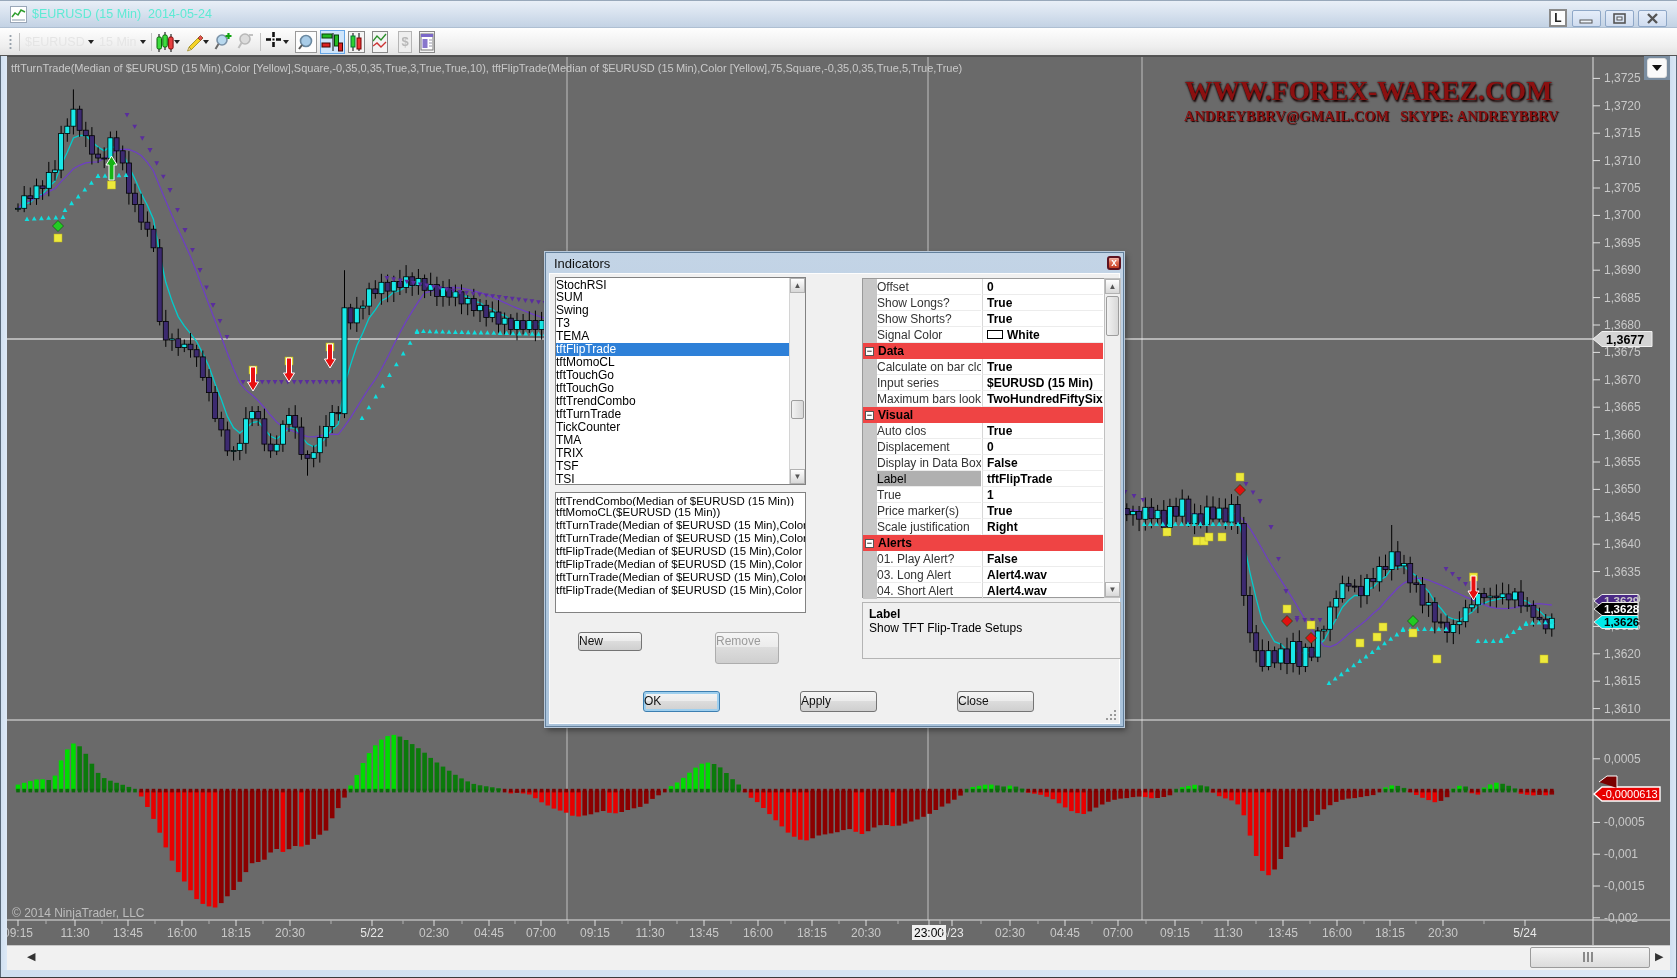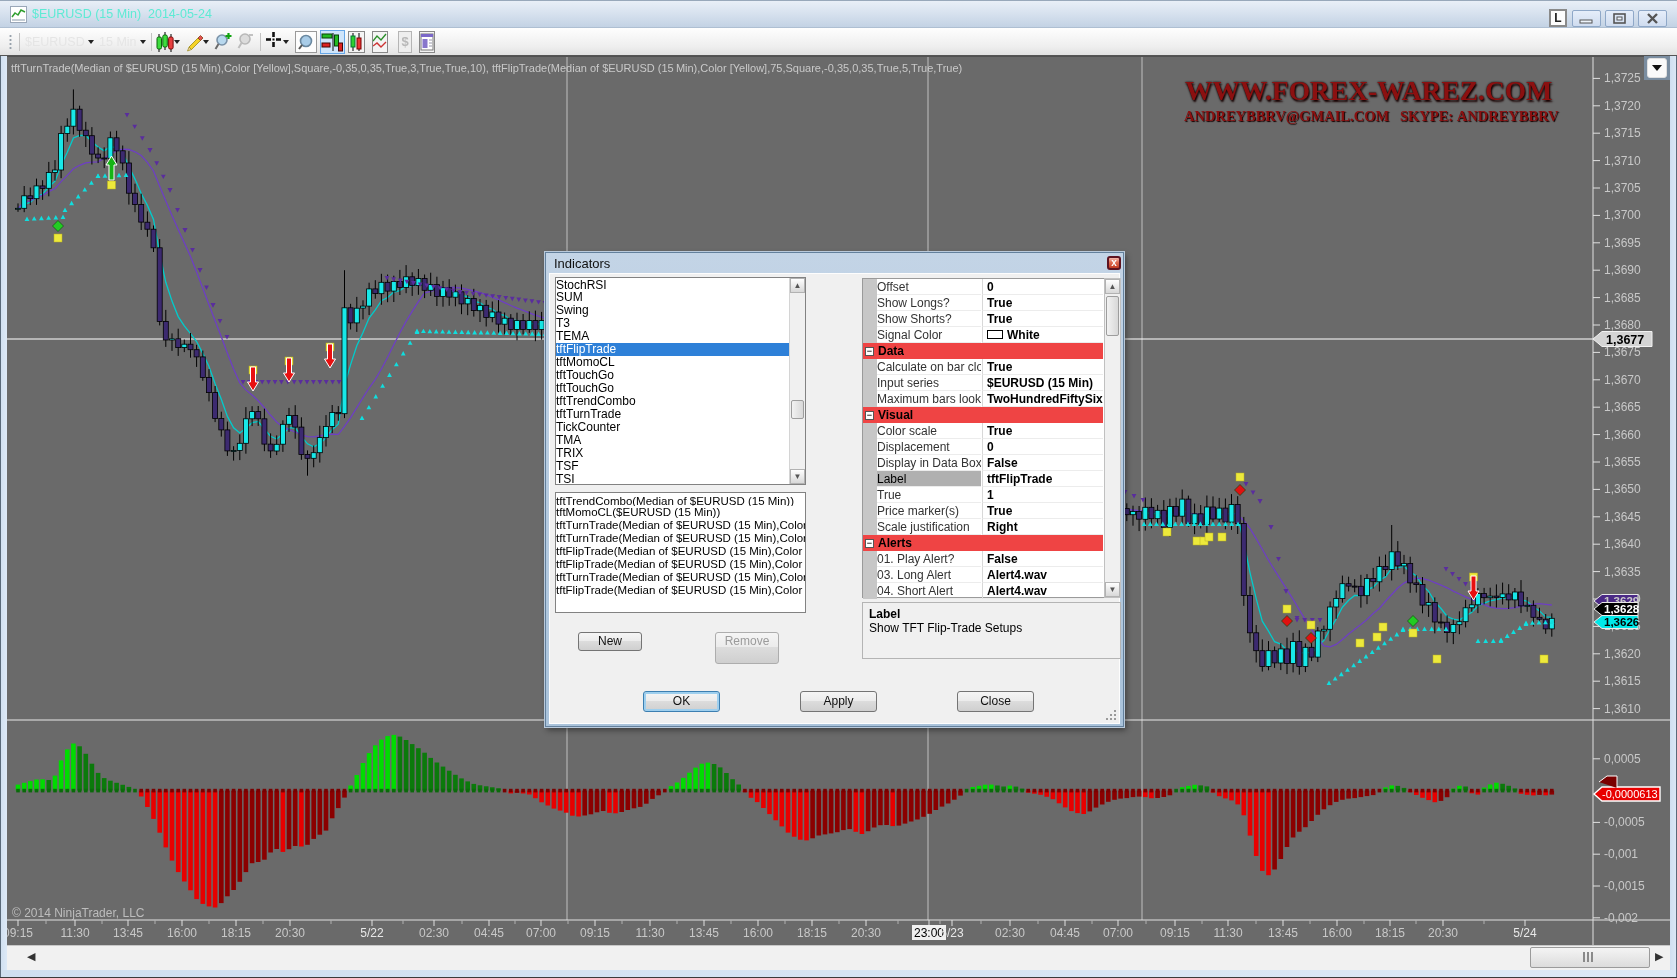--- a/index.html
+++ b/index.html
@@ -25,21 +25,21 @@
 #dlg{left:545px;top:252px;width:579px;height:475px;background:linear-gradient(#c3d4e6,#a9c2da);border:1px solid #63809c;box-shadow:0 0 0 1px #b9c9da, 2px 3px 6px rgba(0,0,0,.45)}
 #dlgtitle{left:8px;top:3px;font-size:13px;color:#101010}
 #dlgclose{left:561px;top:3px;width:14px;height:14px;background:linear-gradient(#f3b8ac,#e06a50 45%,#c43c22);border:2px solid #5d1320;border-radius:3px;color:#fff;font-size:10px;font-weight:bold;text-align:center;line-height:9px}
 #dlgclient{left:3px;top:20px;width:571px;height:451px;background:#f0f0f0;border:1px solid #fdfdfd}
 .lbox{background:#fff;border:1px solid #828282;font-size:12px;color:#000}
 .lbox div{height:13px;line-height:13px;padding-left:0;white-space:nowrap;overflow:hidden}
 .sel{background:#2e80d8;color:#fff}
 .sb{background:#f0f0f0;border-left:1px solid #d4d4d4}
 .sbarrow{width:15px;height:15px;background:linear-gradient(#fefefe,#d8d8d8);border:1px solid #b2b2b2;color:#555;font-size:8px;text-align:center;line-height:14px}
 .sbthumb{left:1px;width:13px;background:linear-gradient(90deg,#f2f2f2,#d8d8d8);border:1px solid #9d9d9d;border-radius:2px}
-.btn{background:linear-gradient(#f5f5f5,#ececec 45%,#dddddd 46%,#cfcfcf);border:1px solid #747474;border-radius:3px;font-size:12px;color:#111;text-align:center}
+.btn{background:linear-gradient(#f5f5f5,#ececec 45%,#dddddd 46%,#cfcfcf);border:1px solid #747474;border-radius:3px;font-size:12px;color:#111;text-align:left}
 
 #pgrid{left:312px;top:4px;width:242px;height:320px;background:#fff;border:1px solid #9a9a9a;border-right:none;font-size:12px}
 .prow{position:absolute;left:0;width:240px;height:16px;line-height:16px}
 .prow .lab{position:absolute;left:14px;top:0;width:104px;height:16px;color:#333;white-space:nowrap;overflow:hidden;border-bottom:1px solid #ececec}
 .prow .val{position:absolute;left:119px;top:0;width:121px;height:16px;font-weight:bold;color:#000;padding-left:4px;white-space:nowrap;overflow:hidden;border-left:1px solid #d8d8d8;border-bottom:1px solid #ececec}
 .prow .stripe{position:absolute;left:0;top:0;width:14px;height:16px;background:#c7c7c7}
 .pcat{position:absolute;left:0;width:240px;height:16px;line-height:16px;background:#ef4444;font-weight:bold;color:#000}
 .pcat span.mbox{display:inline-block;width:9px;height:9px;border:1px solid #555;background:#fff;margin:0 4px 0 2px;line-height:7px;font-size:9px;text-align:center;vertical-align:1px;color:#333}
 #pgsb{left:554px;top:4px;width:17px;height:320px;background:#f0f0f0;border:1px solid #c0c0c0}
 #dscbox{left:312px;top:328px;width:259px;height:57px;background:#f0f0f0;border:1px solid #b4b4b4;font-size:12px;color:#000;padding:4px 6px}
@@ -1439,21 +1439,21 @@
           <span class="val">$EURUSD (15 Min)</span>
         </div>
         <div class="prow" style="top:112px">
           <span class="stripe"></span>
           <span class="lab" style="">Maximum bars look l</span>
           <span class="val">TwoHundredFiftySix</span>
         </div>
         <div class="pcat" style="top:128px"><span class="mbox">−</span>Visual</div>
         <div class="prow" style="top:144px">
           <span class="stripe"></span>
-          <span class="lab" style="">Color scale</span>
+          <span class="lab" style="">Auto clos</span>
           <span class="val">True</span>
         </div>
         <div class="prow" style="top:160px">
           <span class="stripe"></span>
           <span class="lab" style="">Displacement</span>
           <span class="val">0</span>
         </div>
         <div class="prow" style="top:176px">
           <span class="stripe"></span>
           <span class="lab" style="">Display in Data Box</span>

